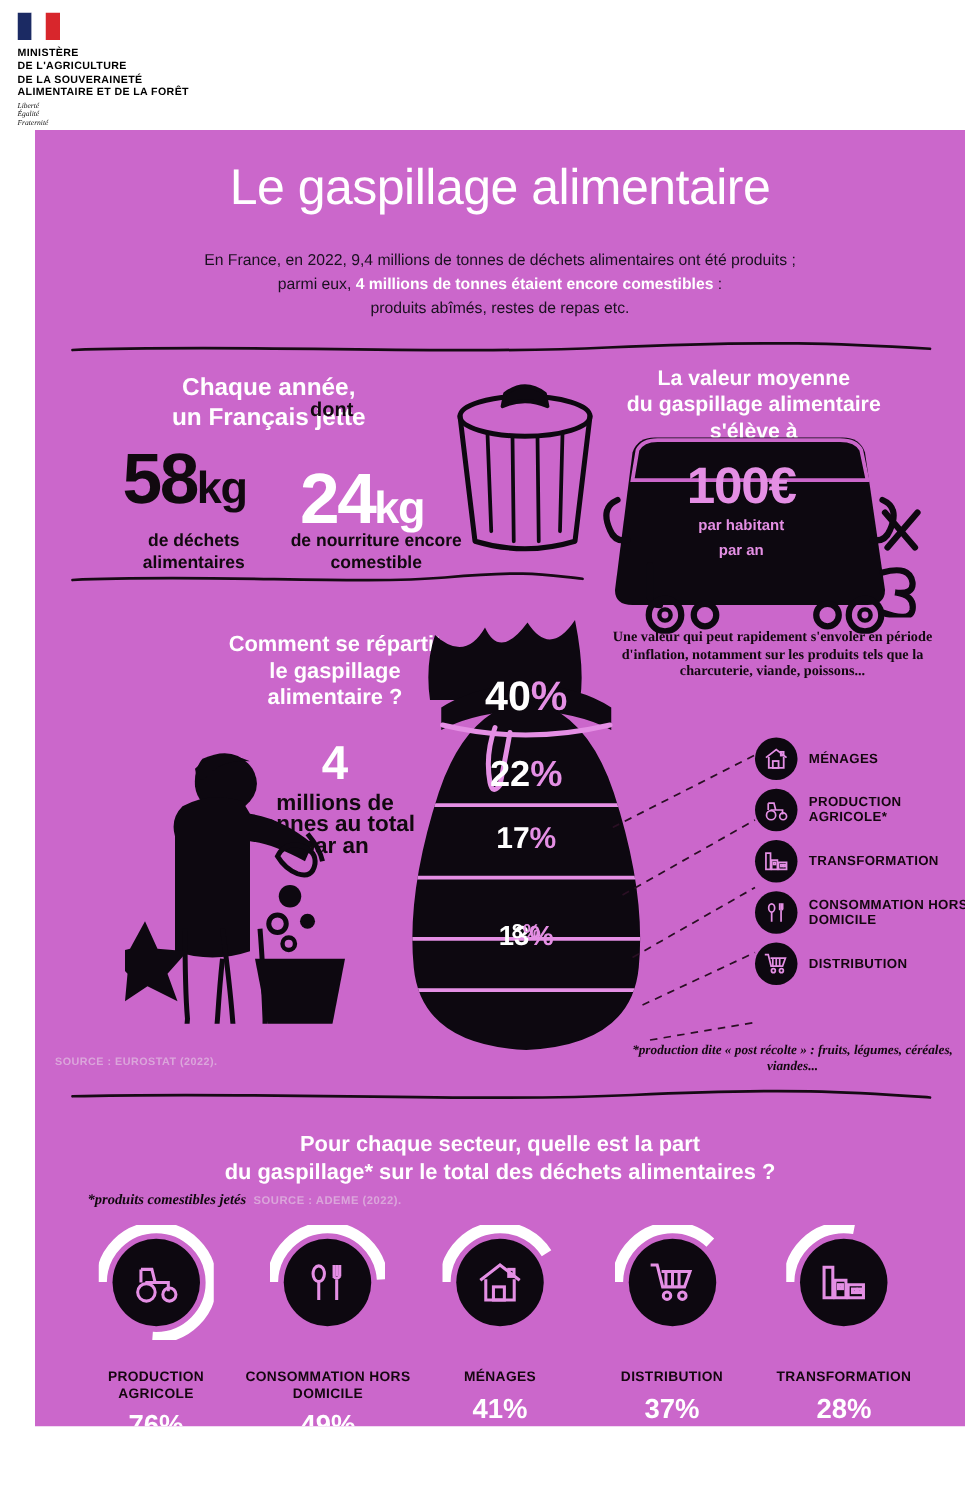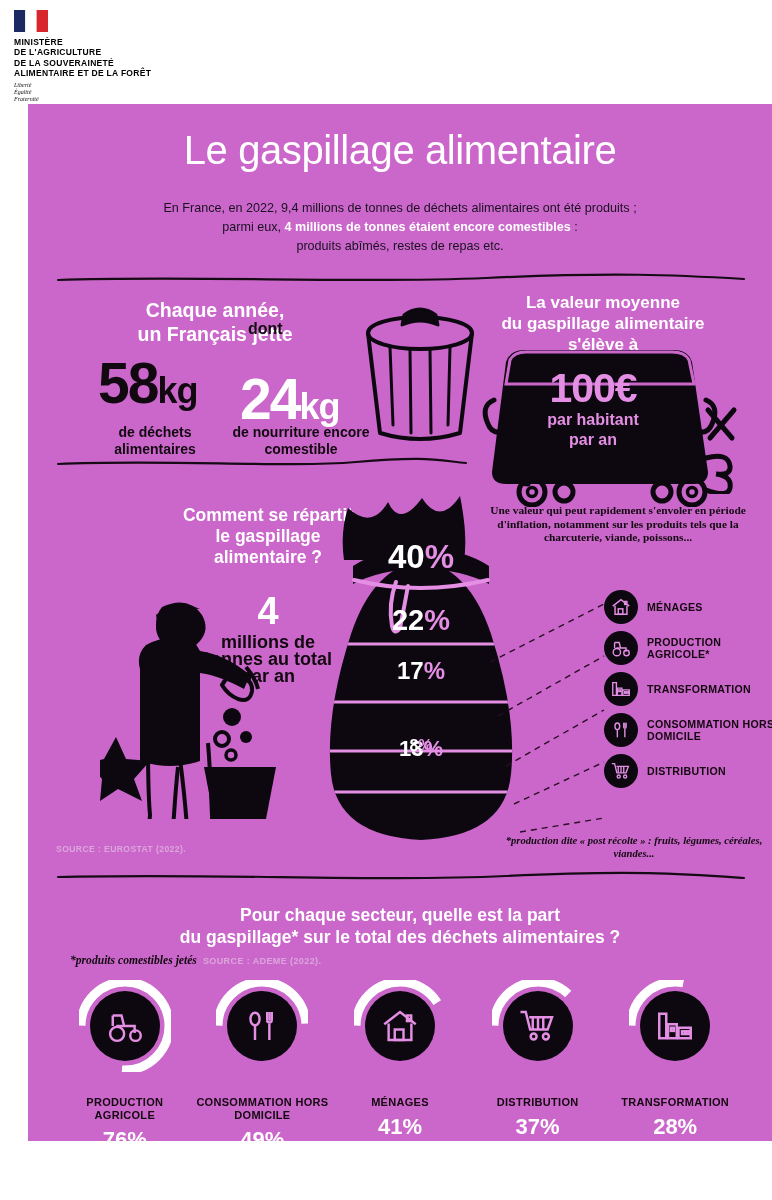--- a/index.html
+++ b/index.html
@@ -38,21 +38,21 @@
 
   .trash{position:absolute;left:322px;top:197px;}
 
   
   .b1r{position:absolute;left:420px;top:188px;width:310px;text-align:center;}
   .b1r .lead{color:#fff;font-size:17px;font-weight:700;line-height:21px;}
   .bin{position:absolute;left:448px;top:228px;}
   .bin-val{position:absolute;left:470px;top:262px;width:190px;text-align:center;color:#e48fe4;
            font-size:41px;font-weight:700;letter-spacing:-1px;line-height:44px;}
   .bin-sub{position:absolute;left:470px;top:306px;width:190px;text-align:center;color:#e48fe4;
-           font-size:16px;font-weight:700;line-height:20px;}
+           font-size:12px;font-weight:700;line-height:20px;}
   .note-r{position:absolute;left:440px;top:400px;width:300px;text-align:center;color:#12080f;
           font-family:"Liberation Serif",serif;font-weight:700;font-size:11.4px;line-height:13.6px;}
 
   
   .b2q{position:absolute;left:150px;top:401px;width:180px;text-align:center;color:#fff;
        font-size:17.5px;font-weight:700;line-height:21px;}
   .b2n{position:absolute;left:180px;top:487px;width:120px;text-align:center;color:#fff;
        font-size:38px;font-weight:700;line-height:40px;}
   .b2ns{position:absolute;left:165px;top:530px;width:150px;text-align:center;color:#11090f;
         font-size:18px;font-weight:700;line-height:17px;}
@@ -62,21 +62,21 @@
 
   .pctlabel{position:absolute;text-align:center;font-weight:700;color:#fff;white-space:nowrap;}
   .pctlabel i{font-style:normal;color:#e48fe4;}
 
   .legend{position:absolute;left:576px;top:486px;width:180px;}
   .lgitem{display:flex;align-items:center;margin-bottom:7px;height:34px;}
   .lgdot{width:34px;height:34px;border-radius:50%;background:#0d0810;flex:0 0 34px;
          display:flex;align-items:center;justify-content:center;}
   .lgtxt{margin-left:9px;color:#14060f;font-size:10.6px;font-weight:700;letter-spacing:.3px;line-height:12.5px;}
 
-  .src-l{position:absolute;left:28px;top:740px;color:#dba6db;font-size:8.6px;font-weight:700;letter-spacing:.4px;}
+  .src-l{position:absolute;left:16px;top:740px;color:#dba6db;font-size:8.6px;font-weight:700;letter-spacing:.4px;}
   .note-b{position:absolute;left:468px;top:730px;width:276px;text-align:center;color:#12080f;
           font-family:"Liberation Serif",serif;font-weight:700;font-style:italic;font-size:10.6px;line-height:13px;}
 
   
   .b3t{position:absolute;left:42px;top:800px;width:660px;text-align:center;color:#fff;
        font-size:17.5px;font-weight:700;line-height:22px;}
   .b3sub{position:absolute;left:42px;top:846px;width:660px;text-align:left;}
   .b3sub .a{color:#11090f;font-family:"Liberation Serif",serif;font-style:italic;font-weight:700;font-size:11.6px;}
   .b3sub .b{color:#dba6db;font-size:9px;font-weight:700;letter-spacing:.4px;margin-left:6px;}
 

